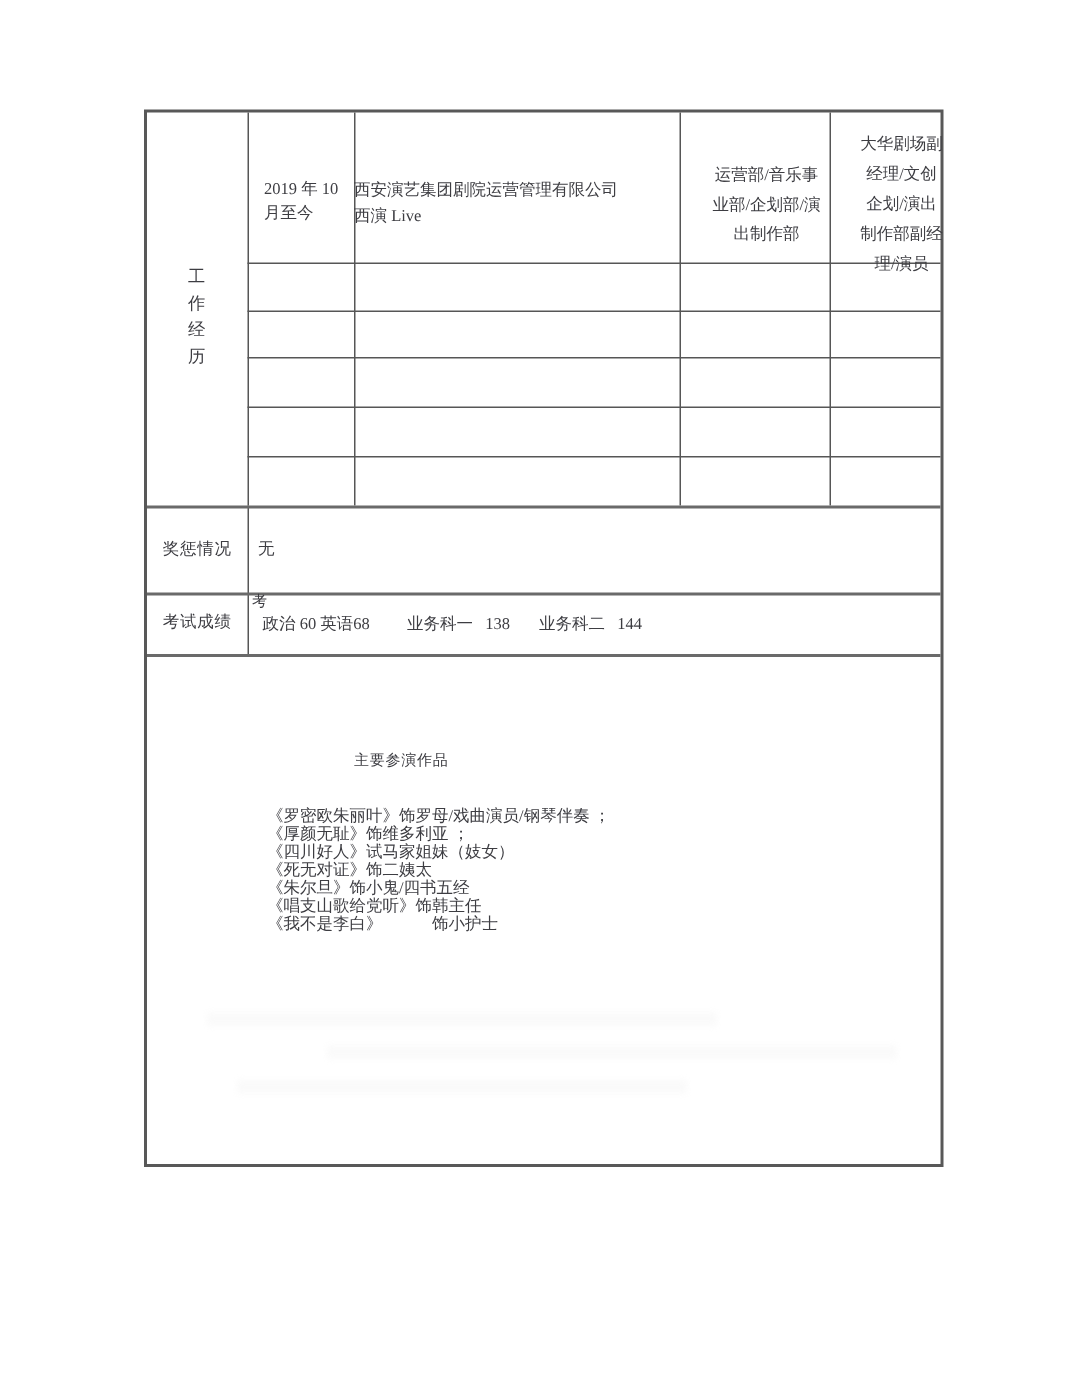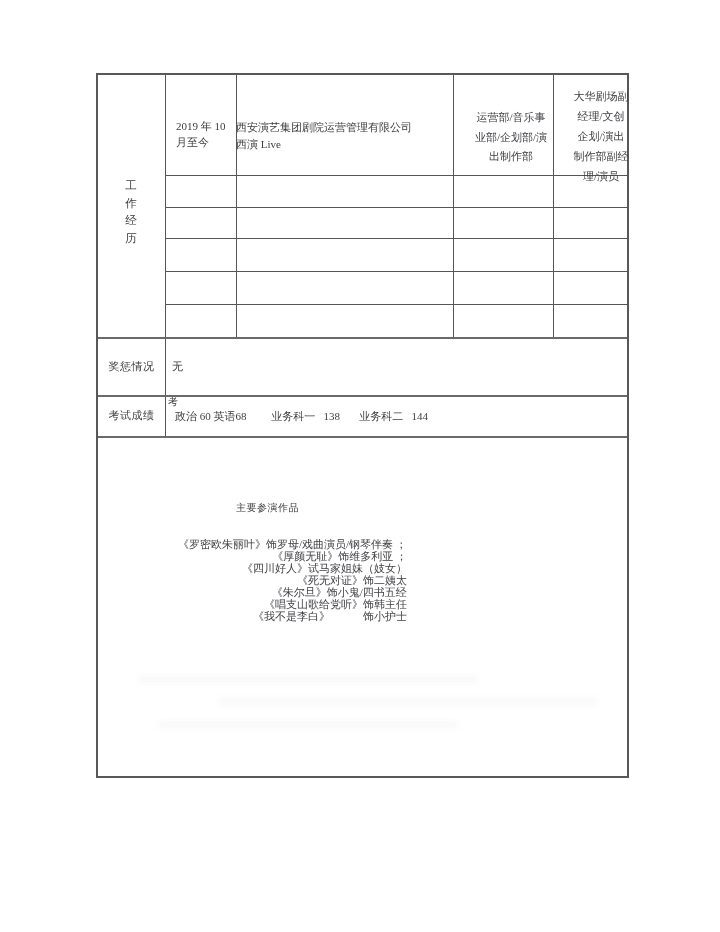--- a/index.html
+++ b/index.html
@@ -28,21 +28,21 @@
   .position .ln{line-height:20px;}
   .row-label{left:0;width:67px;text-align:center;font-size:11px;
              display:flex;align-items:center;justify-content:center;letter-spacing:0.5px;font-family:Liberation Serif, serif;}
   .rewards-label{top:262px;height:58px;}
   .rewards-value{left:74px;top:262px;height:58px;display:flex;align-items:center;font-size:11px;}
   .exam-label{top:320px;height:41px;}
   .exam-kao{left:70px;top:321px;font-size:10px;line-height:11px;}
   .exam-value{left:77px;top:335px;font-size:11px;white-space:pre;}
   .works-title{left:138px;top:427px;font-size:10px;letter-spacing:0.5px;}
   .works-list{left:80px;top:463px;font-size:11px;}
-  .works-list .ln{line-height:12px;text-align:right;}
+  .works-list .ln{line-height:12px;}
   
   .bleed{position:absolute;background:#f6f6f6;opacity:.55;filter:blur(2px);}
 </style>
 </head>
 <body>
 
 <div class="page">
   <div class="tbl">
 
     <div class="vl vl-a" style="left:67px;"></div>

